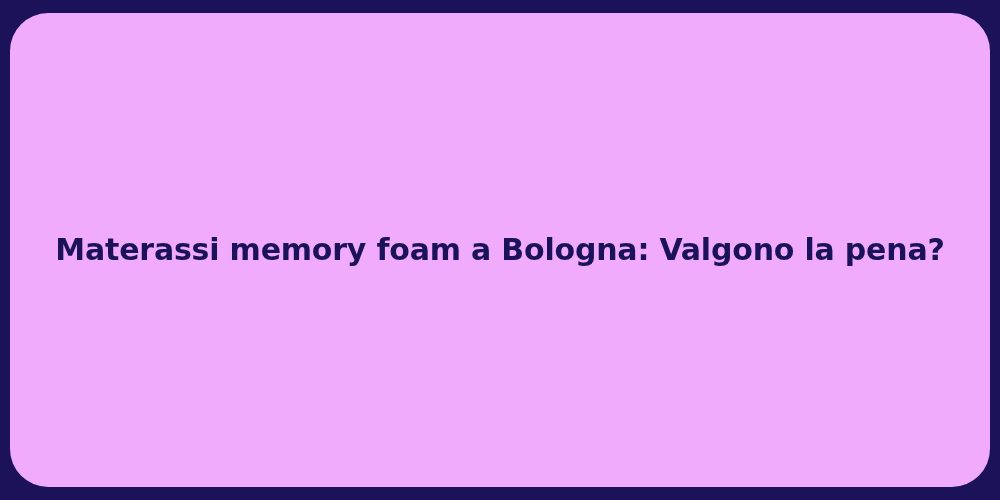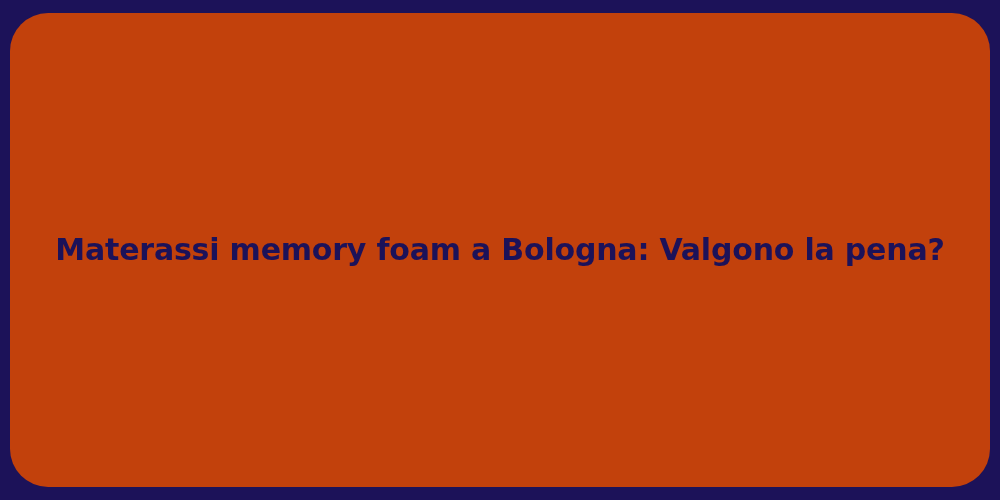--- a/index.html
+++ b/index.html
@@ -23,21 +23,21 @@
     background: #1c1259;
     display: flex;
     align-items: stretch;
     justify-content: stretch;
     padding: 13px 10px 13px 10px;
   }
 
   #card {
     position: relative;
     flex: 1 1 auto;
-    background: #c2410c;
+    background: #f0abfc;
     border-radius: 38px;
     display: flex;
     align-items: center;
     justify-content: center;
     overflow: hidden;
   }
 
   #card-title {
     display: block;
     width: 100%;

